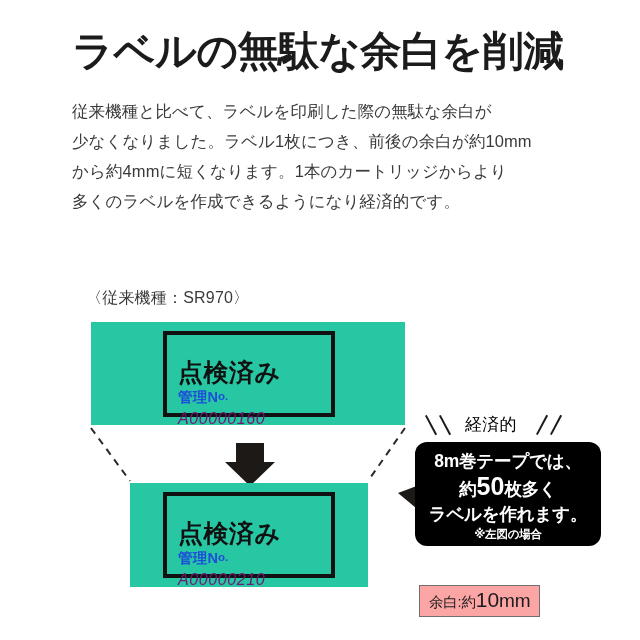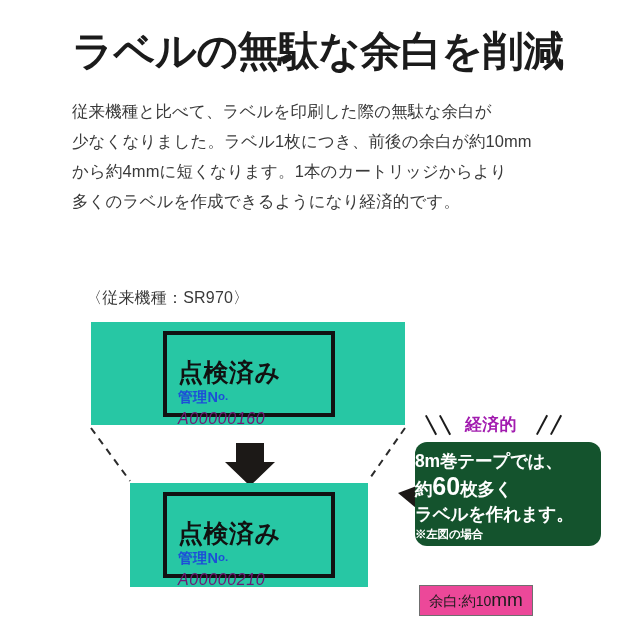--- a/index.html
+++ b/index.html
@@ -132,35 +132,35 @@
     line-height: 24px;
     color: #701a75;
     letter-spacing: 0.6px;
     font-style: italic;
   }
 
   
   .marginbox {
     position: absolute;
     border: 1.6px solid #6f6f6f;
-    background: #ec4899;
+    background: #fca5a5;
     box-sizing: border-box;
     color: #1c1c1c;
     white-space: nowrap;
     display: flex;
     align-items: baseline;
   }
   #marginbox-old {
     left: 419px;
     top: 323px;
     padding: 3px 9px 4px 9px;
   }
   .mb-lead { font-size: 14.5px; letter-spacing: -0.2px; }
   .mb-num  { font-weight: 400; line-height: 1; }
-  #marginbox-old .mb-num { font-size: 14px; }
+  #marginbox-old .mb-num { font-size: 21px; }
   .mb-unit { font-size: 19px; letter-spacing: -0.2px; }
 
   
   #guides {
     position: absolute;
     left: 0; top: 0;
     width: 640px; height: 378px;
     pointer-events: none;
   }
 
@@ -170,22 +170,22 @@
     left: 424px;
     top: 148px;
     width: 150px;
     height: 30px;
   }
   #keizai-text {
     position: absolute;
     left: 41px;
     top: 3px;
     font-size: 17px;
-    font-weight: 700;
-    color: #a21caf;
+    font-weight: 400;
+    color: #000000;
     white-space: nowrap;
     letter-spacing: 0.3px;
   }
   .slash {
     position: absolute;
     width: 2.4px;
     height: 22px;
     background: #1b1b1b;
     top: 4px;
   }
@@ -194,24 +194,25 @@
   .slash.r1 { left: 117px; transform: rotate(28deg); }
   .slash.r2 { left: 131px; transform: rotate(28deg); }
 
   
   #bubble {
     position: absolute;
     left: 415px;
     top: 180px;
     width: 186px;
     height: 104px;
-    background: #14532d;
+    background: #000000;
     border-radius: 12px;
     box-sizing: border-box;
     padding-top: 7px;
+    text-align: center;
     color: #ffffff;
   }
   #bubble-tail {
     position: absolute;
     left: 398px;
     top: 222px;
     width: 0;
     height: 0;
     border-top: 9px solid transparent;
     border-bottom: 20px solid transparent;
@@ -229,21 +230,20 @@
     font-size: 25px;
     letter-spacing: 0;
   }
   #bubble-note {
     display: block;
     font-size: 11.5px;
     font-weight: 700;
     line-height: 15px;
     letter-spacing: -0.2px;
     white-space: nowrap;
-    font-family: Liberation Mono, monospace;
   }
 </style>
 </head>
 <body>
 
 <div id="stage">
 
   <div id="headline">ラベルの無駄な余白を削減</div>
 
   <div id="bodycopy">
@@ -288,19 +288,19 @@
       <span class="slash l1"></span>
       <span class="slash l2"></span>
       <span id="keizai-text">経済的</span>
       <span class="slash r1"></span>
       <span class="slash r2"></span>
     </div>
 
     <div id="bubble-tail"></div>
     <div id="bubble">
       <span class="bub-l">8m巻テープでは、</span>
-      <span class="bub-l"><span>約</span><span class="big">60</span><span>枚多く</span></span>
+      <span class="bub-l"><span>約</span><span class="big">50</span><span>枚多く</span></span>
       <span class="bub-l">ラベルを作れます。</span>
       <span id="bubble-note">※左図の場合</span>
     </div>
 
   </div>
 </div>
 
 </body></html>

